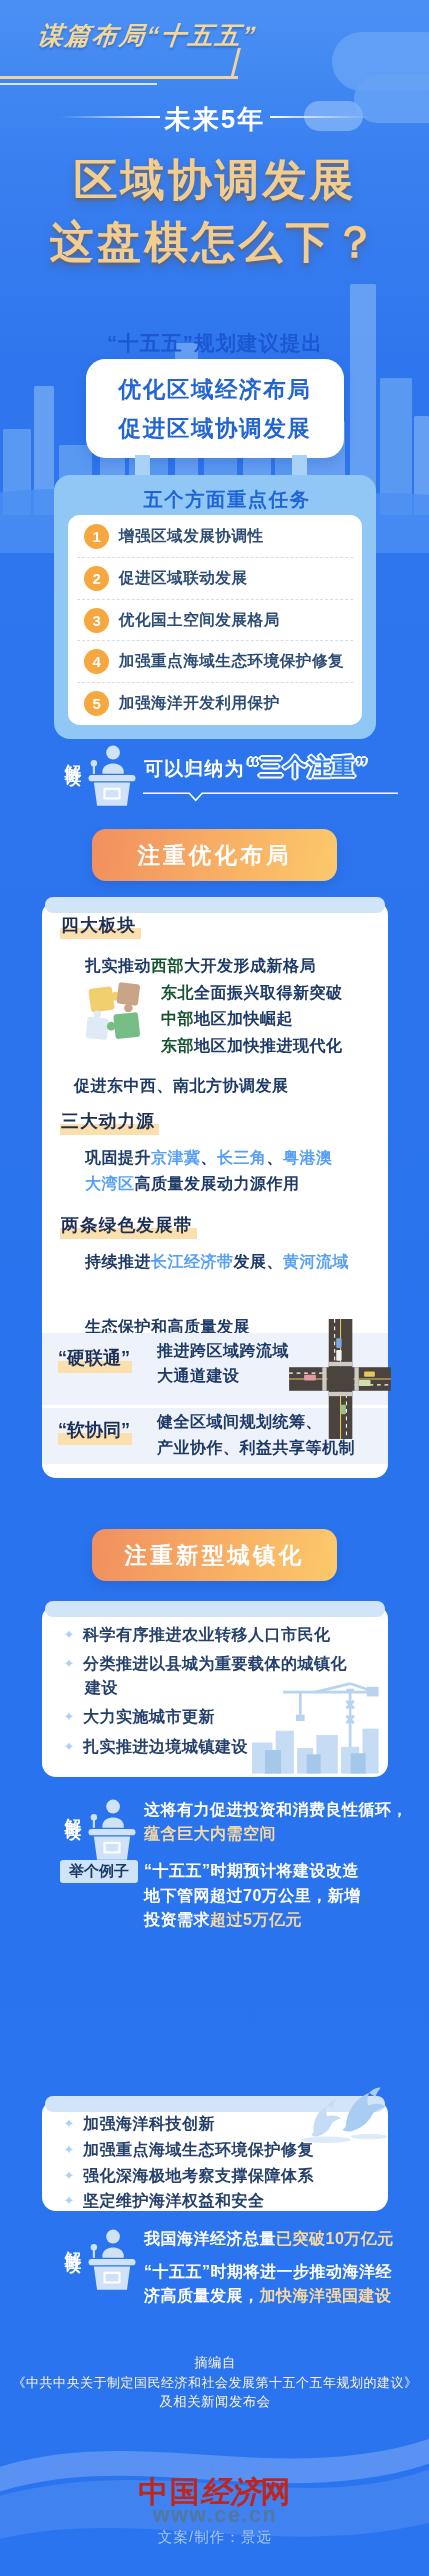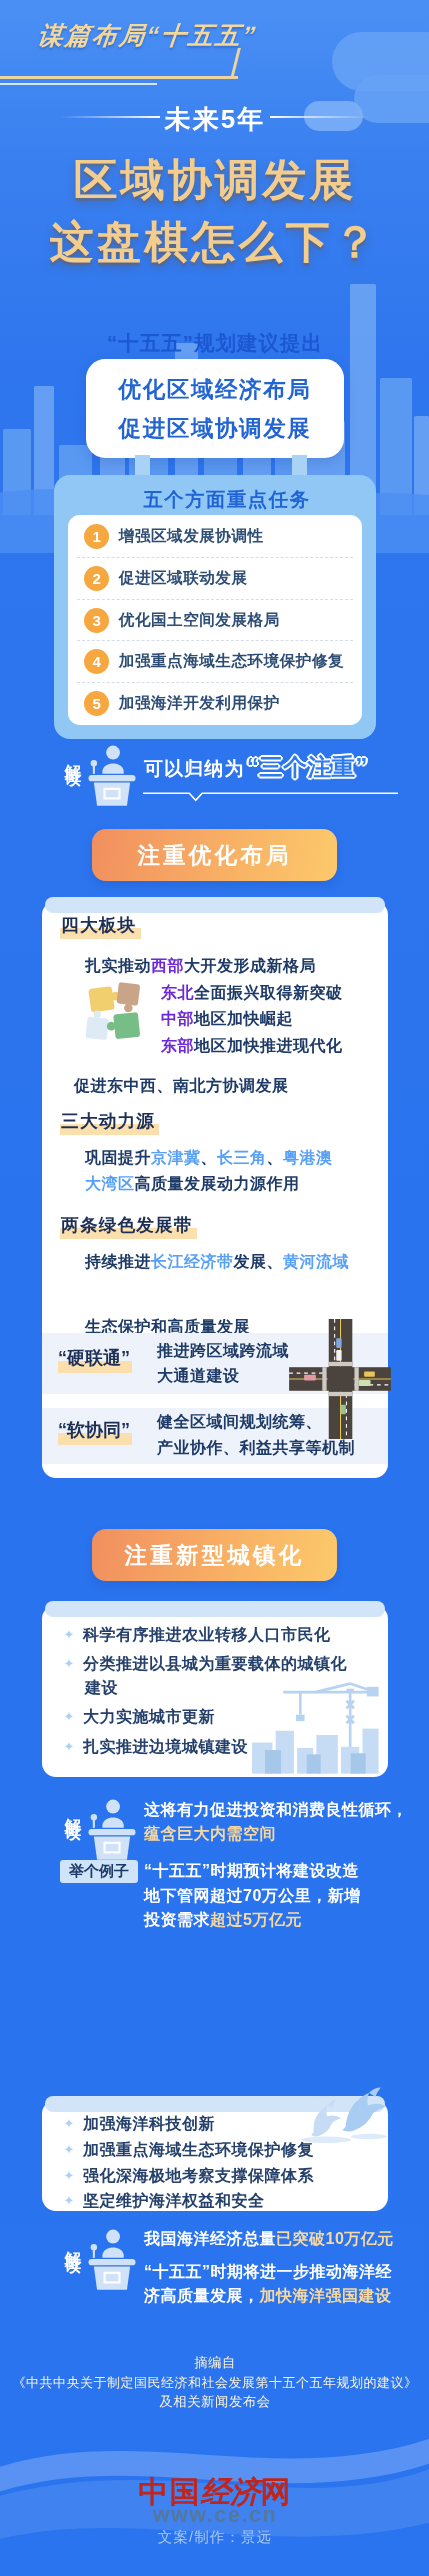--- a/index.html
+++ b/index.html
@@ -75,21 +75,21 @@
     display:flex;align-items:center;justify-content:center;
     box-shadow:0 4.3px 8.6px rgba(20,60,150,.18);}
 
   
   .card{position:absolute;left:42px;width:346px;background:#ffffff;border-radius:14px;z-index:0;}
   .card::before{content:"";position:absolute;left:3.2px;right:3.2px;top:-4.3px;height:16px;
     background:#d2e5f8;border-radius:14px;z-index:-1;}
   .hl-heading{position:absolute;font-size:17.7px;font-weight:bold;color:#1e2f55;letter-spacing:1.1px;
     background:linear-gradient(180deg,rgba(0,0,0,0) 58%,#fbe0ae 58%);padding:0 4.3px 2.1px 1.1px;}
   .cline{position:absolute;font-size:16px;font-weight:bold;color:#1e3a66;letter-spacing:0.5px;white-space:nowrap;}
-  .seg-accent{color:#6d28d9;} .seg-accent2{color:#58a0f6;}
+  .seg-accent{color:#14532d;} .seg-accent2{color:#58a0f6;}
   .seg-gold{color:#f6d9a2;} 
   .strip{position:absolute;left:0;width:346px;background:#eef3fb;}
   .strip-tag{position:absolute;left:16px;font-size:18px;font-weight:bold;color:#1e2f55;
     background:linear-gradient(180deg,rgba(0,0,0,0) 55%,#fbe0ae 55%);padding:0 2.1px 3.2px 0;}
   .bullet-row{position:absolute;display:flex;align-items:flex-start;}
   .sparkle{color:#aed0f4;font-size:13px;margin-right:8.6px;line-height:19.3px;}
   .btext{font-size:16px;font-weight:bold;color:#25406b;letter-spacing:0.5px;line-height:19.3px;white-space:nowrap;}
 
   
   .ex-label{left:60px;top:1860px;width:78px;height:22.5px;background:#cfe4f8;border-radius:3.2px;
@@ -219,21 +219,21 @@
     <div class="cline" style="left:32px;top:175px;">促进东中西、南北方协调发展</div>
 
     <div class="hl-heading" style="left:18px;top:208px;">三大动力源</div>
     <div class="cline" style="left:43px;top:247px;"><span>巩固提升</span><span class="seg-accent2">京津冀</span><span>、</span><span class="seg-accent2">长三角</span><span>、</span><span class="seg-accent2">粤港澳</span></div>
     <div class="cline" style="left:43px;top:273px;"><span class="seg-accent2">大湾区</span><span>高质量发展动力源作用</span></div>
 
     <div class="hl-heading" style="left:18px;top:312px;">两条绿色发展带</div>
     <div class="cline" style="left:43px;top:351px;"><span>持续推进</span><span class="seg-accent2">长江经济带</span><span>发展、</span><span class="seg-accent2">黄河流域</span></div>
     <div class="cline" style="left:43px;top:377px;margin-top:39px;">生态保护和高质量发展</div>
 
-    <div class="strip" style="top:432px;height:61px;">
+    <div class="strip" style="top:432px;height:72px;">
       <div class="strip-tag" style="top:13px;">“硬联通”</div>
       <div class="cline" style="left:115px;top:7.5px;">推进跨区域跨流域</div>
       <div class="cline" style="left:115px;top:33px;">大通道建设</div>
     </div>
     <div class="strip" style="top:507px;height:56px;">
       <div class="strip-tag" style="top:9.7px;">“软协同”</div>
       <div class="cline" style="left:115px;top:4.3px;">健全区域间规划统筹、</div>
       <div class="cline" style="left:115px;top:30px;">产业协作、利益共享等机制</div>
     </div>
 

